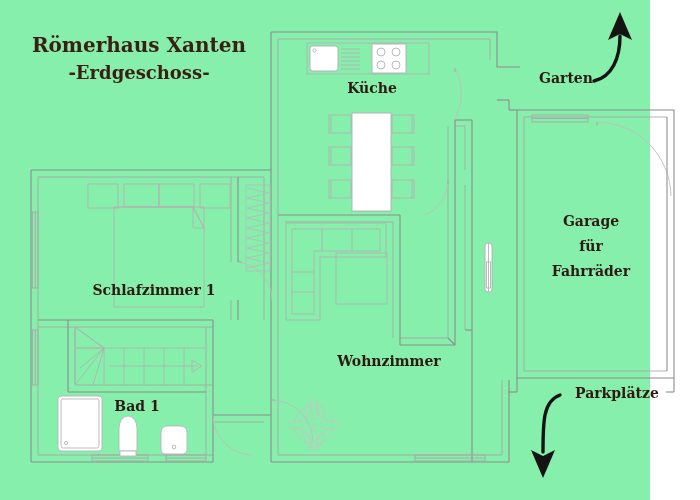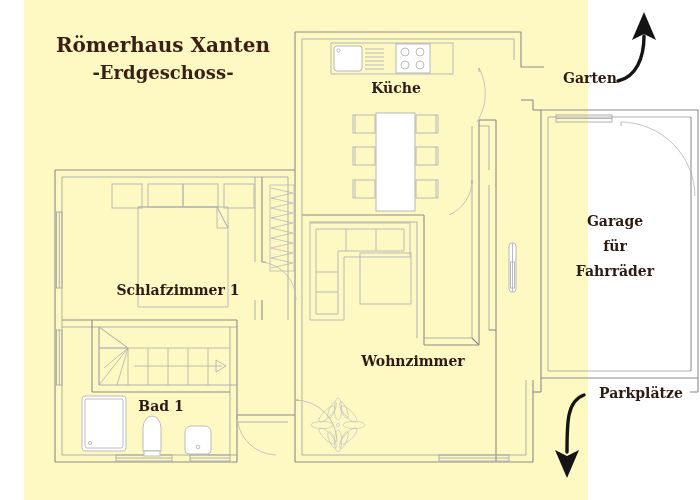--- a/index.html
+++ b/index.html
@@ -9,24 +9,23 @@
     background: #ffffff;
   }
   body {
     width: 700px;
     height: 500px;
     overflow: hidden;
     font-family: "DejaVu Serif", "Liberation Serif", serif;
   }
   #floorplan-root {
     position: relative;
-    width: 564px;
+    width: 650px;
     height: 500px;
-    background: #fef9c3;
-    margin-left: 24px;
+    background: #86efac;
   }
   svg#plan {
     display: block;
     width: 700px;
     height: 500px;
   }
   .wall {
     fill: none;
     stroke: #8c8c8c;
     stroke-width: 1.1;

